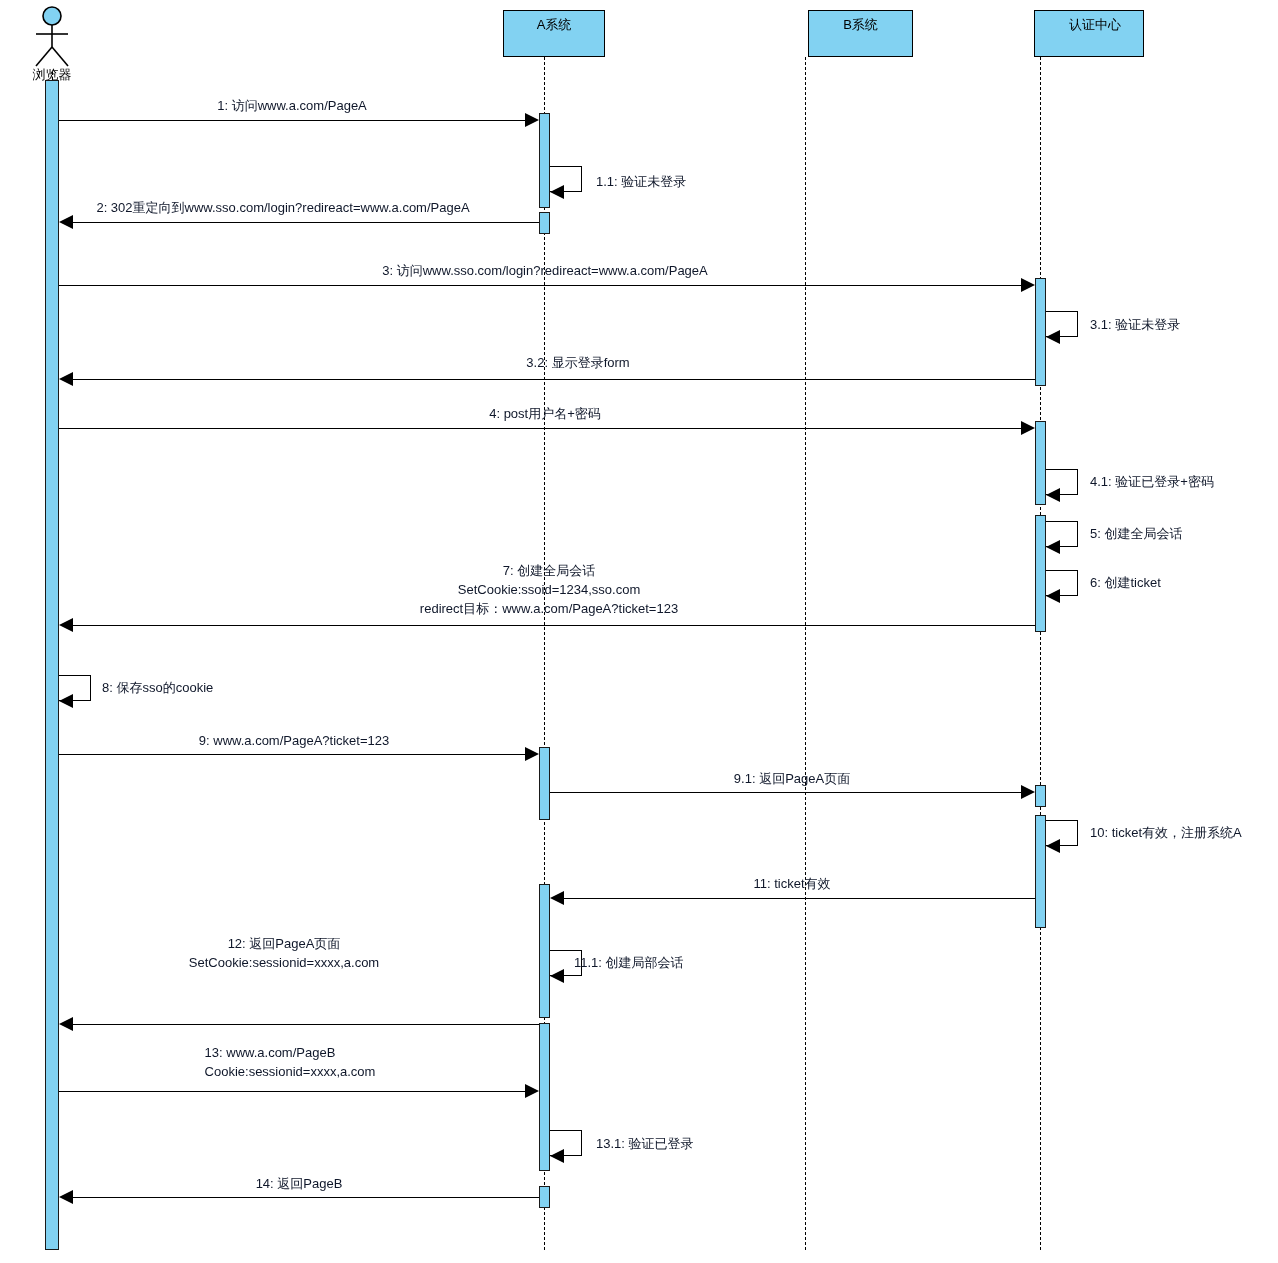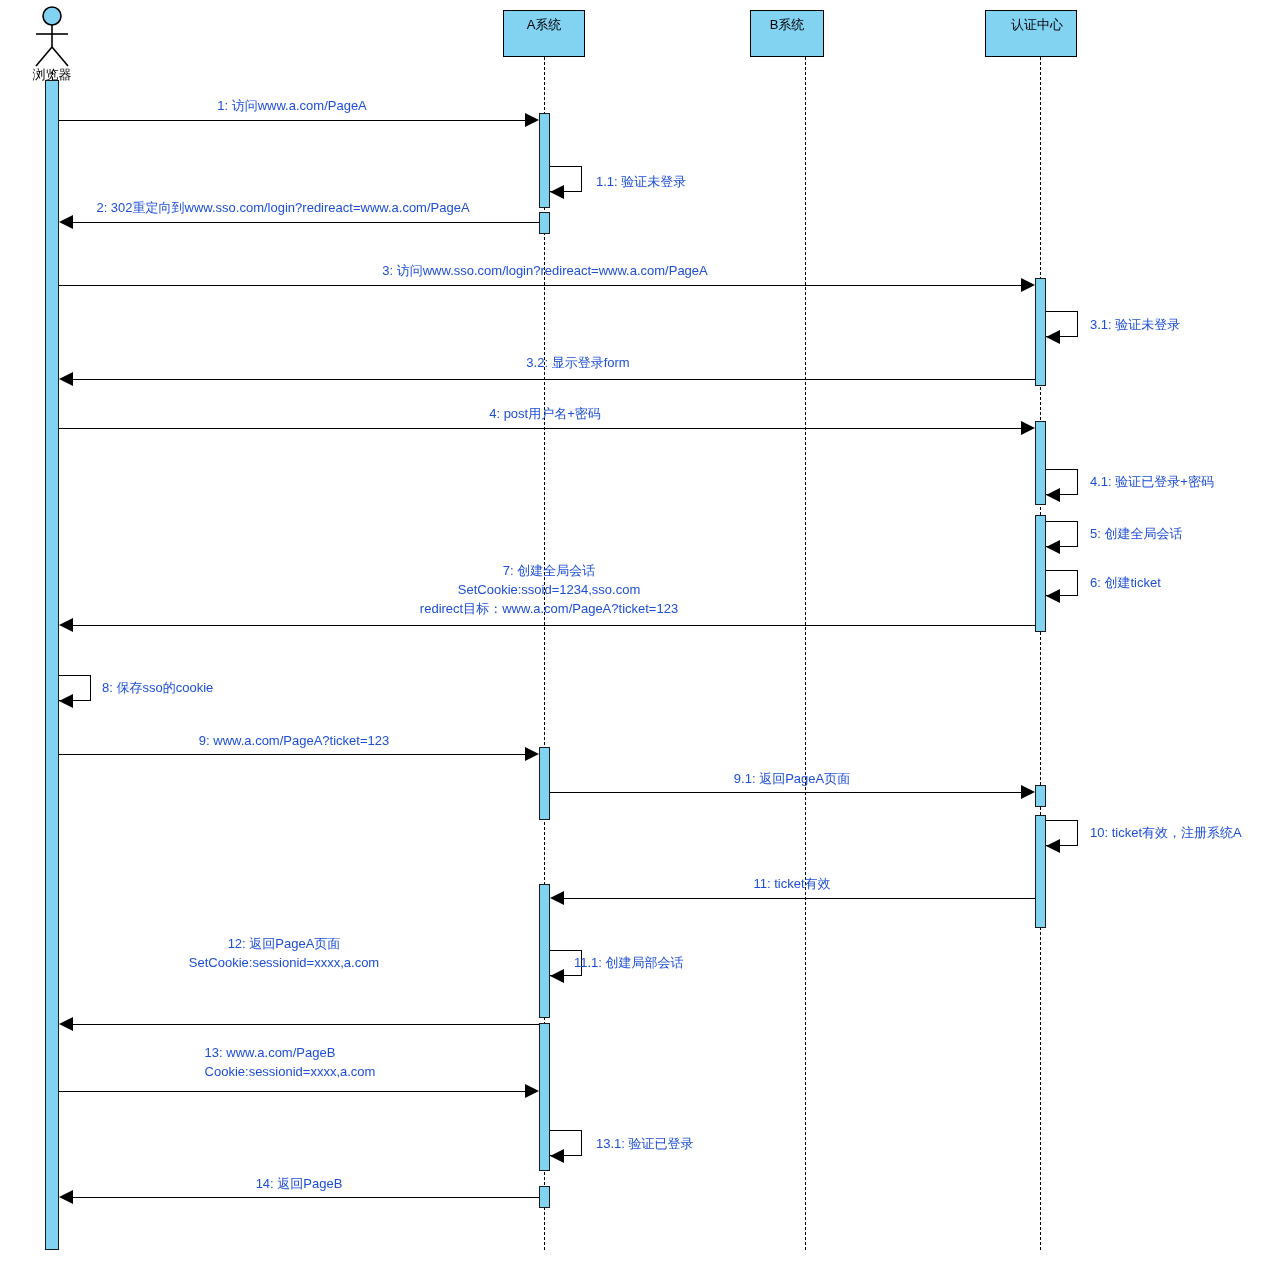--- a/index.html
+++ b/index.html
@@ -65,21 +65,21 @@
     width: 0;
     height: 0;
     border-top: 7px solid transparent;
     border-bottom: 7px solid transparent;
   }
   .arrow-right { border-left: 14px solid #000000; }
   .arrow-left  { border-right: 14px solid #000000; }
   .msg-label {
     position: absolute;
     font-size: 13px;
-    color: #1d4ed8;
+    color: #0f172a;
     white-space: pre;
     line-height: 19px;
   }
   .msg-label.center { text-align: center; transform: translateX(-50%); }
   .msg-label.left   { text-align: left; }
   
   .self-msg {
     position: absolute;
     box-sizing: border-box;
     border-top: 1.4px solid #000000;
@@ -94,29 +94,29 @@
 
   <svg class="actor" style="left:28px; top:6px;" width="48" height="62" viewBox="0 0 48 62">
     <circle cx="24" cy="10" r="9" fill="#82d2f2" stroke="#000" stroke-width="1.6"></circle>
     <line x1="24" y1="19" x2="24" y2="41" stroke="#000" stroke-width="1.6"></line>
     <line x1="8" y1="28" x2="40" y2="28" stroke="#000" stroke-width="1.6"></line>
     <line x1="24" y1="41" x2="8" y2="60" stroke="#000" stroke-width="1.6"></line>
     <line x1="24" y1="41" x2="40" y2="60" stroke="#000" stroke-width="1.6"></line>
   </svg>
   <div class="actor-label" style="left:12px; top:66px; width:80px;">浏览器</div>
 
-  <div class="participant-box" style="left:503px; top:10px; width:82px; height:47px;">
+  <div class="participant-box" style="left:503px; top:10px; width:102px; height:47px;">
     <span>A系统</span>
   </div>
 
-  <div class="participant-box" style="left:750px; top:10px; width:74px; height:47px;">
+  <div class="participant-box" style="left:808px; top:10px; width:105px; height:47px;">
     <span>B系统</span>
   </div>
 
-  <div class="participant-box" style="left:985px; top:10px; width:92px; height:47px;padding-left:12px;">
+  <div class="participant-box" style="left:1034px; top:10px; width:110px; height:47px;padding-left:12px;">
     <span>认证中心</span>
   </div>
 
   <div class="lifeline" style="left:52px; top:72px; height:1178px;"></div>
   <div class="lifeline" style="left:544px; top:57px; height:1193px;"></div>
   <div class="lifeline" style="left:805px; top:57px; height:1193px;"></div>
   <div class="lifeline" style="left:1040px; top:57px; height:1193px;"></div>
 
   <div class="activation" style="left:45px; top:80px; width:14px; height:1170px;"></div>
 

